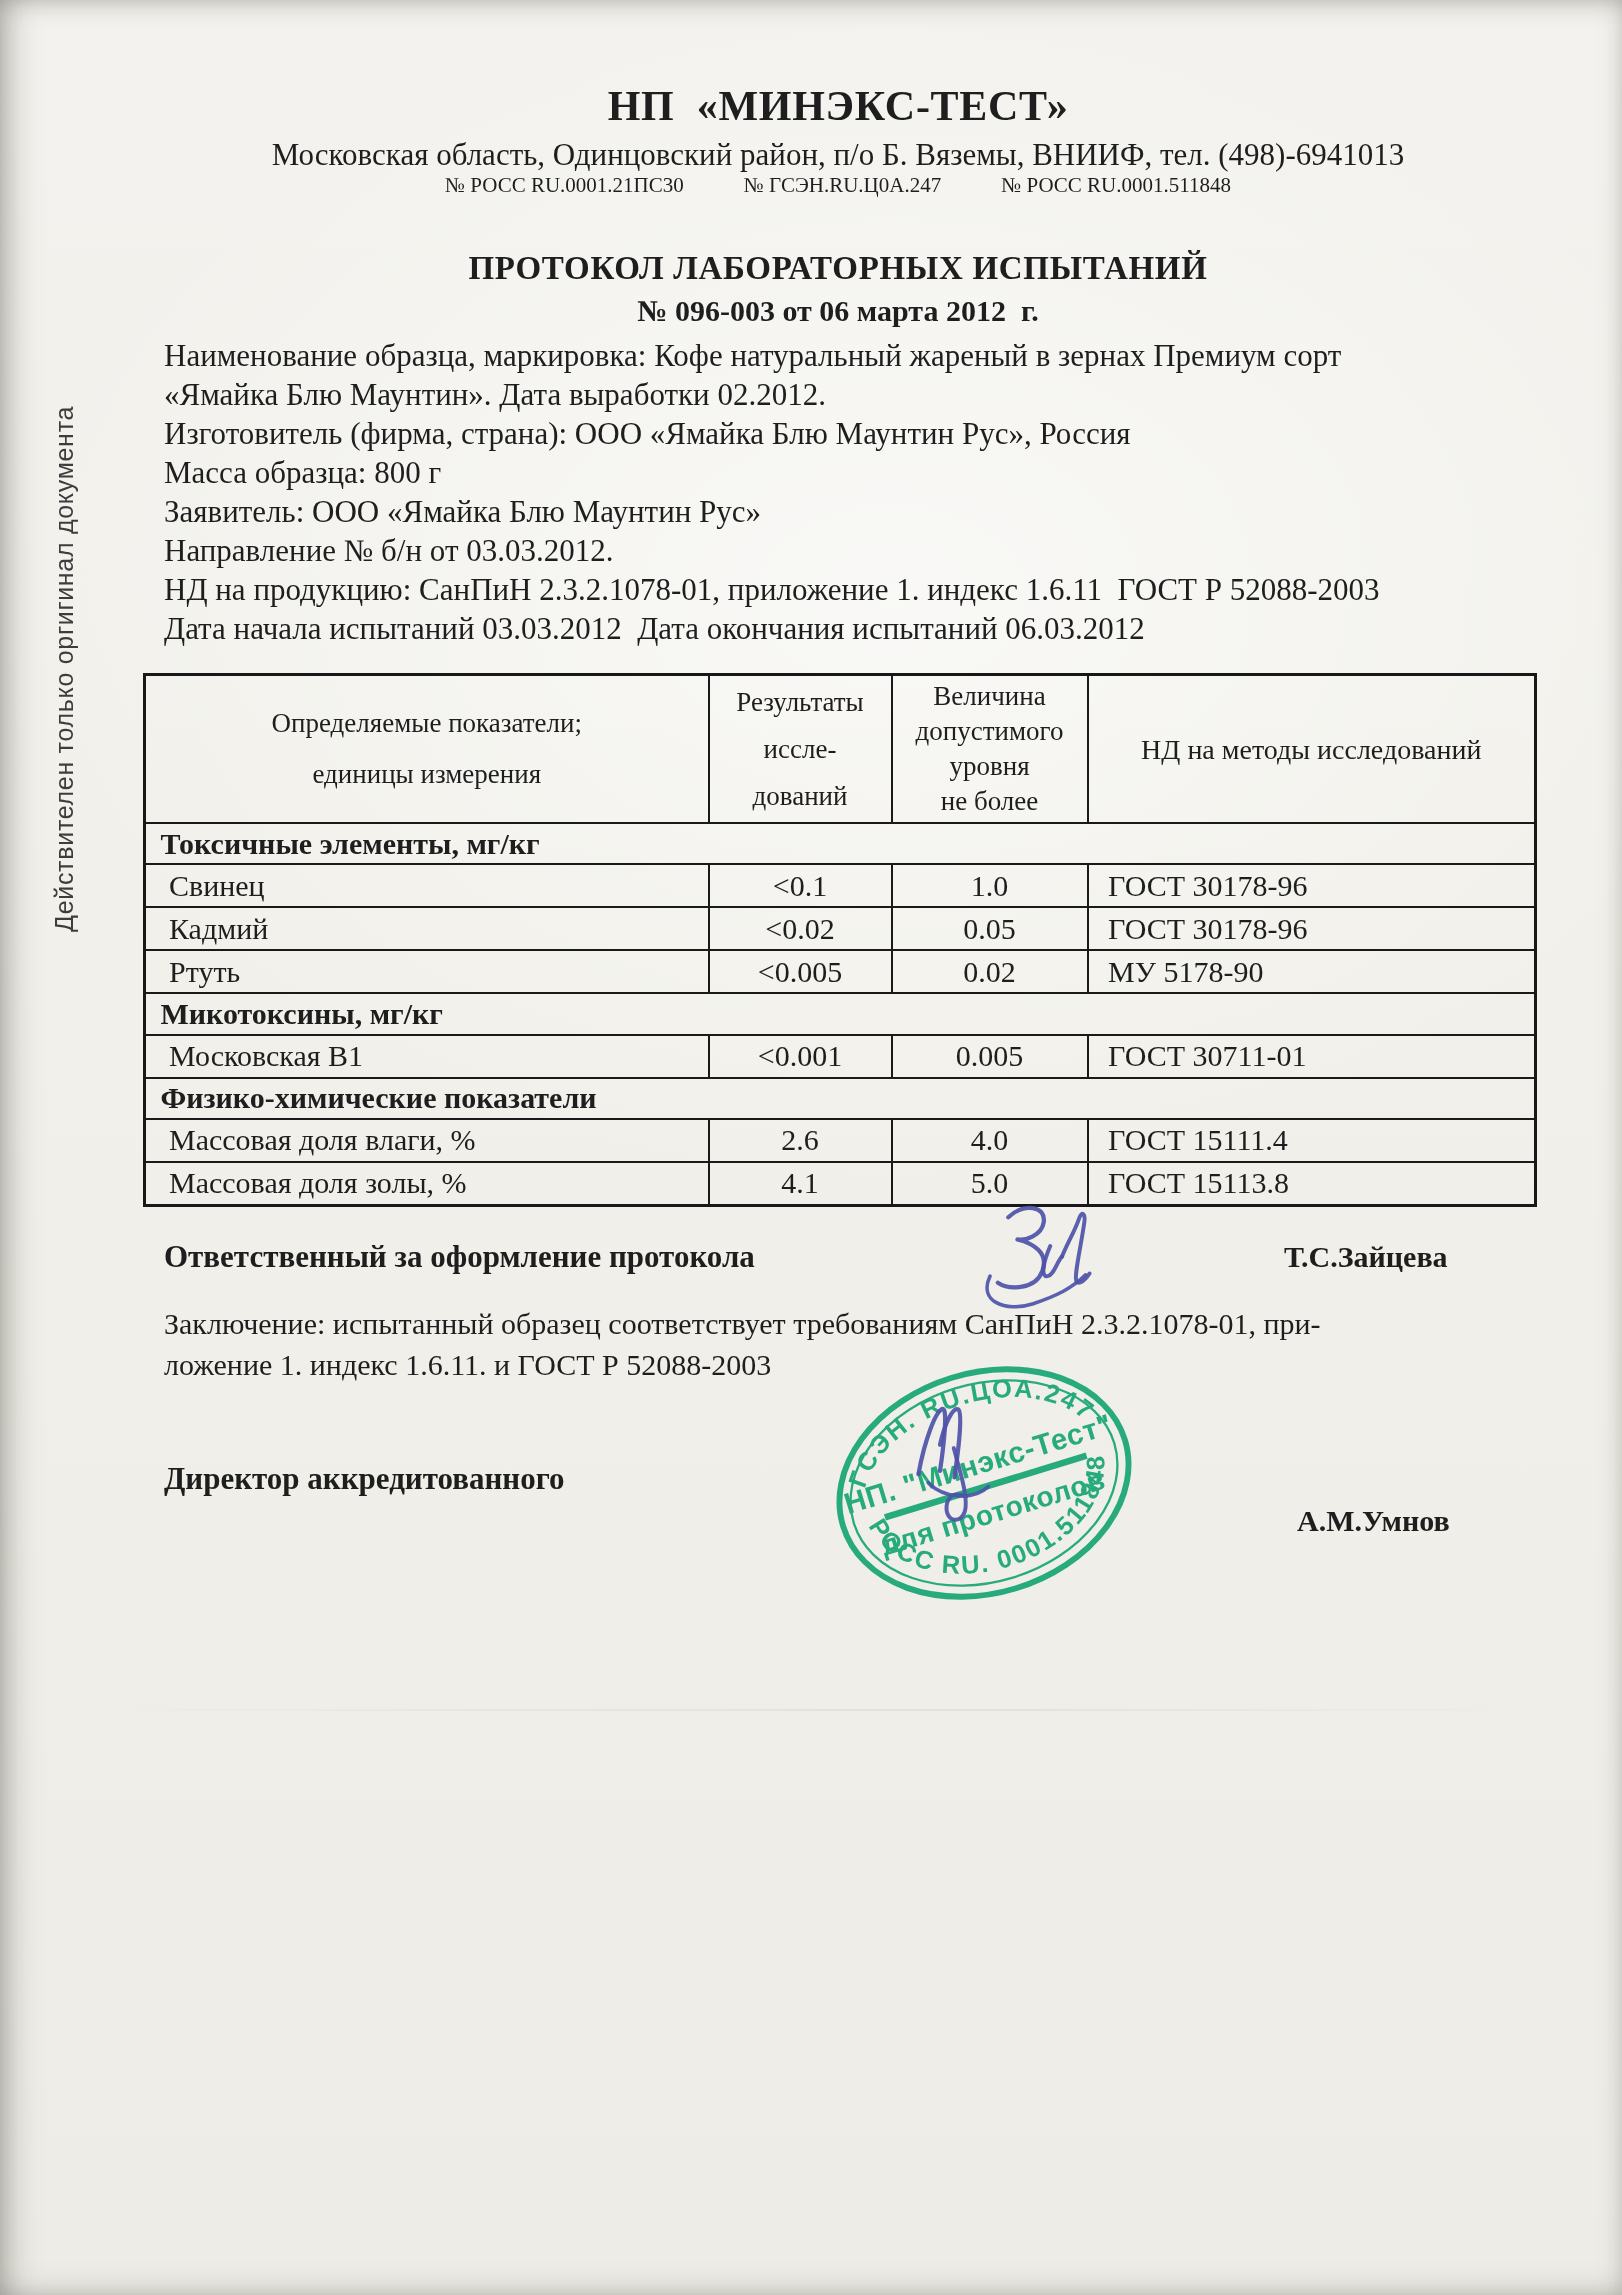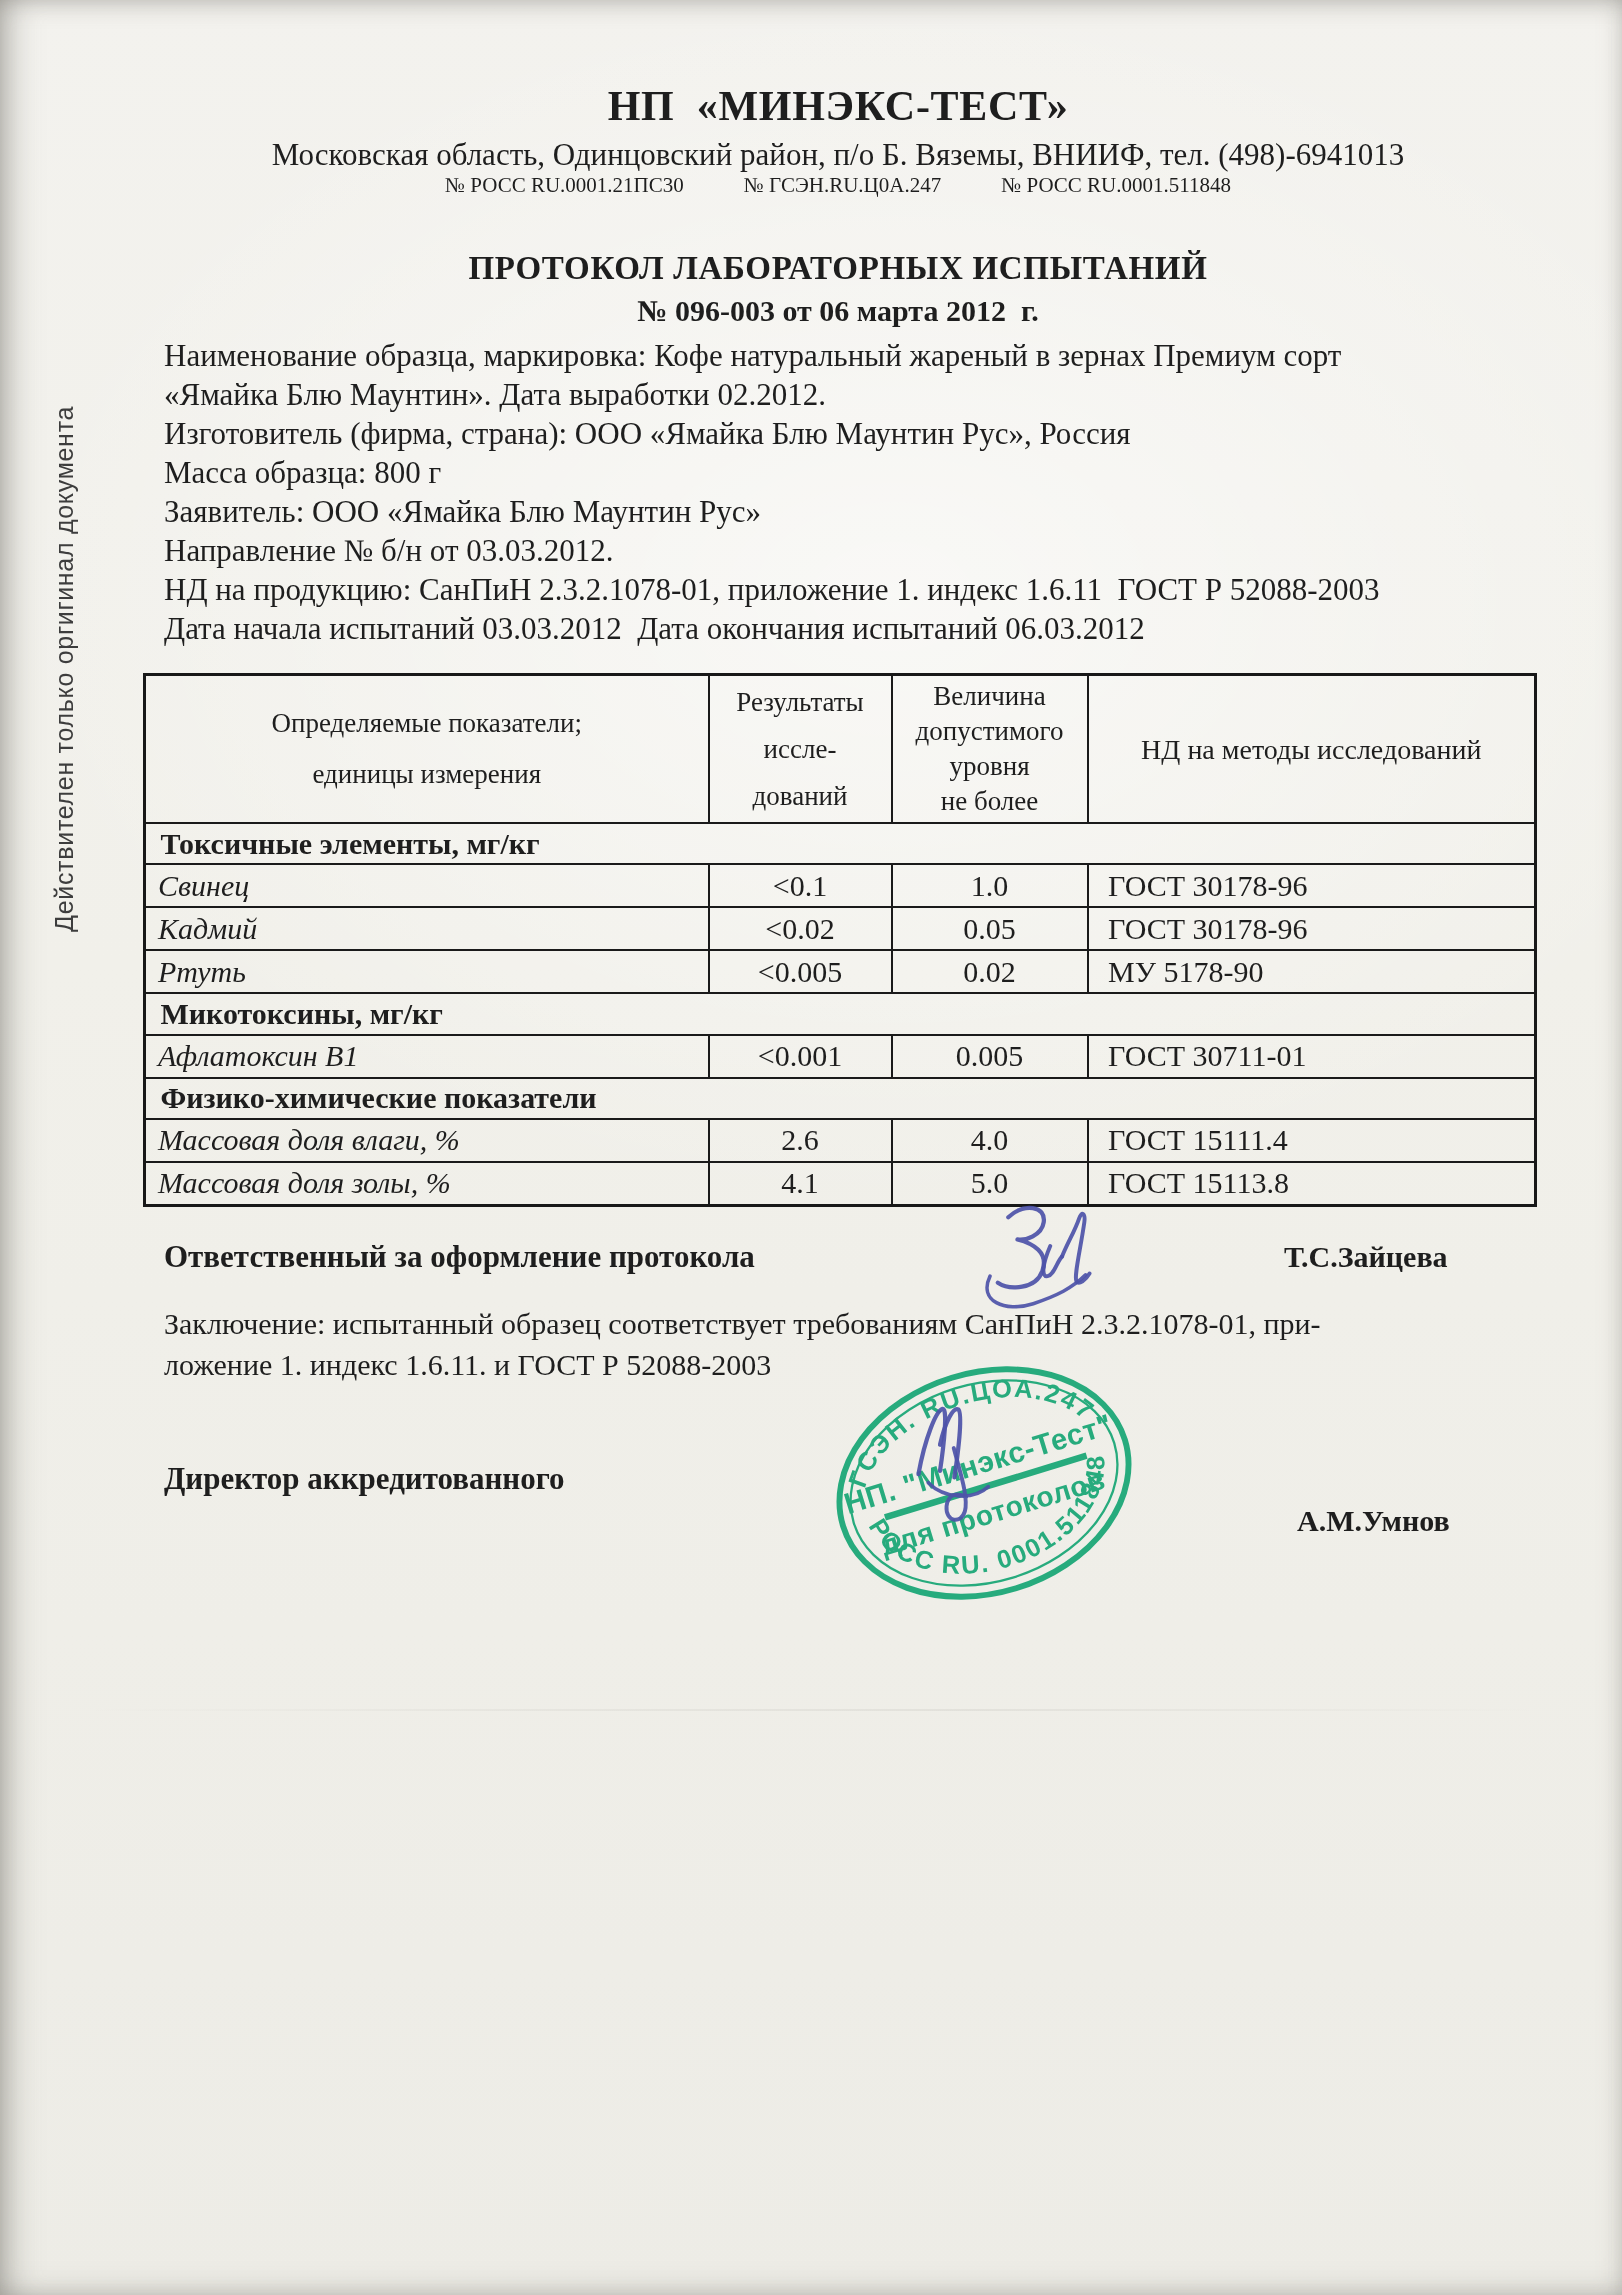--- a/index.html
+++ b/index.html
@@ -37,21 +37,21 @@
     font-size:30px;
   }
   table.results th,table.results td{border:2.6px solid #1a1a1a;vertical-align:middle;}
   table.results thead th{height:111px;font-weight:normal;font-size:27px;text-align:center;padding:2.6px 5.2px;}
   table.results thead th .ln{line-height:47px;}
   table.results thead th.h0 .ln{line-height:51px;}
   table.results thead th.h2 .ln{line-height:35px;}
   table.results thead th.h3 .ln{line-height:33px;font-size:28px;}
   table.results tr.sec td{height:34px;font-weight:bold;font-size:30px;padding:2.6px 0 2.6px 14.4px;text-align:left;margin-top:32px;}
   table.results tbody tr.datarow td{height:39px;}
-  table.results td.c0{padding-left:12px;text-align:left;font-style:italic;}
+  table.results td.c0{padding-left:23px;text-align:left;}
   table.results td.c1,table.results td.c2{text-align:center;}
   table.results td.c3{padding-left:19.6px;text-align:left;}
   .signoff-label{position:absolute;left:164px;top:1239px;font-size:31px;font-weight:bold;}
   .signoff-name{position:absolute;left:1284px;top:1240px;font-size:30px;font-weight:bold;}
   .conclusion{position:absolute;left:164px;top:1303px;font-size:30px;line-height:41px;}
   .conclusion .line{white-space:pre;}
   .director{position:absolute;left:164px;top:1458px;font-size:31px;font-weight:bold;line-height:42px;}
   .director-name{position:absolute;left:1297px;top:1504px;font-size:30px;font-weight:bold;}
   .sig1{position:absolute;left:944px;top:1191px;width:164px;height:131px;}
   .stamp{position:absolute;left:817px;top:1352px;width:334px;height:262px;}
@@ -138,21 +138,21 @@
         <tr class="datarow">
           <td class="c0">Ртуть</td>
           <td class="c1">&lt;0.005</td>
           <td class="c2">0.02</td>
           <td class="c3">МУ 5178-90</td>
         </tr>
         <tr class="sec">
           <td colspan="4">Микотоксины, мг/кг</td>
         </tr>
         <tr class="datarow">
-          <td class="c0">Афлатоксин В1</td>
+          <td class="c0">Московская В1</td>
           <td class="c1">&lt;0.001</td>
           <td class="c2">0.005</td>
           <td class="c3">ГОСТ 30711-01</td>
         </tr>
         <tr class="sec">
           <td colspan="4">Физико-химические показатели</td>
         </tr>
         <tr class="datarow">
           <td class="c0">Массовая доля влаги, %</td>
           <td class="c1">2.6</td>

